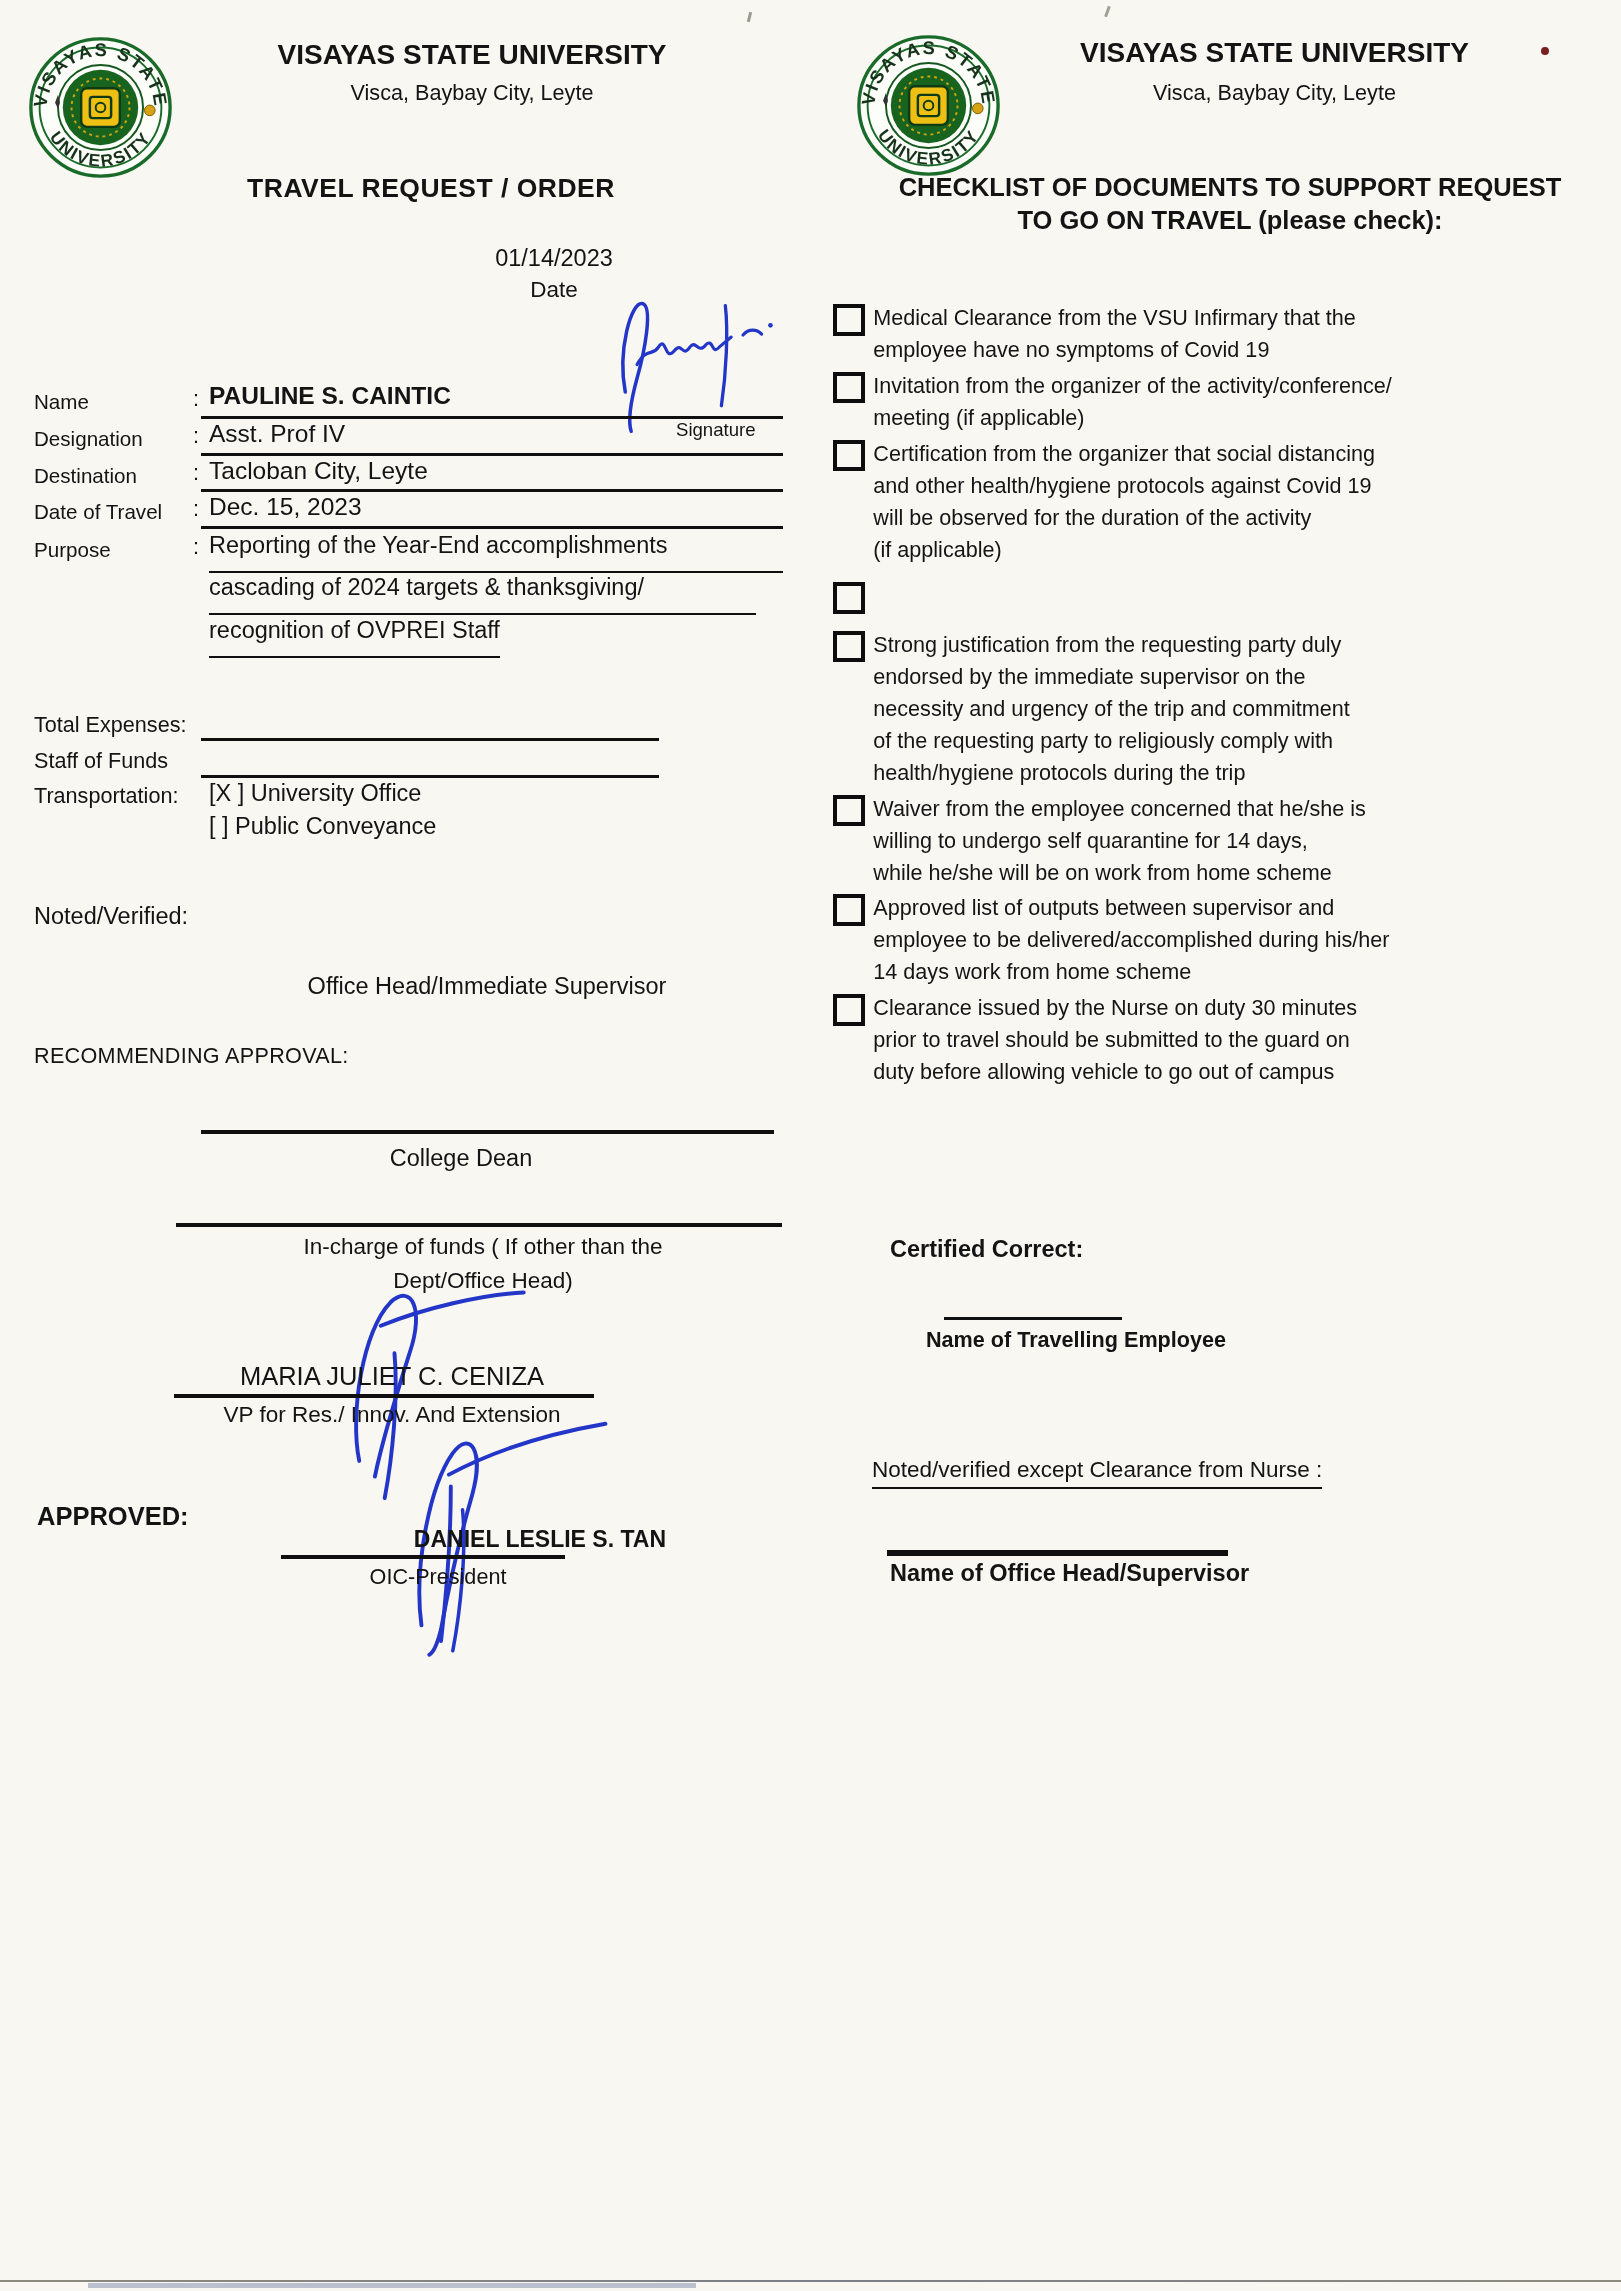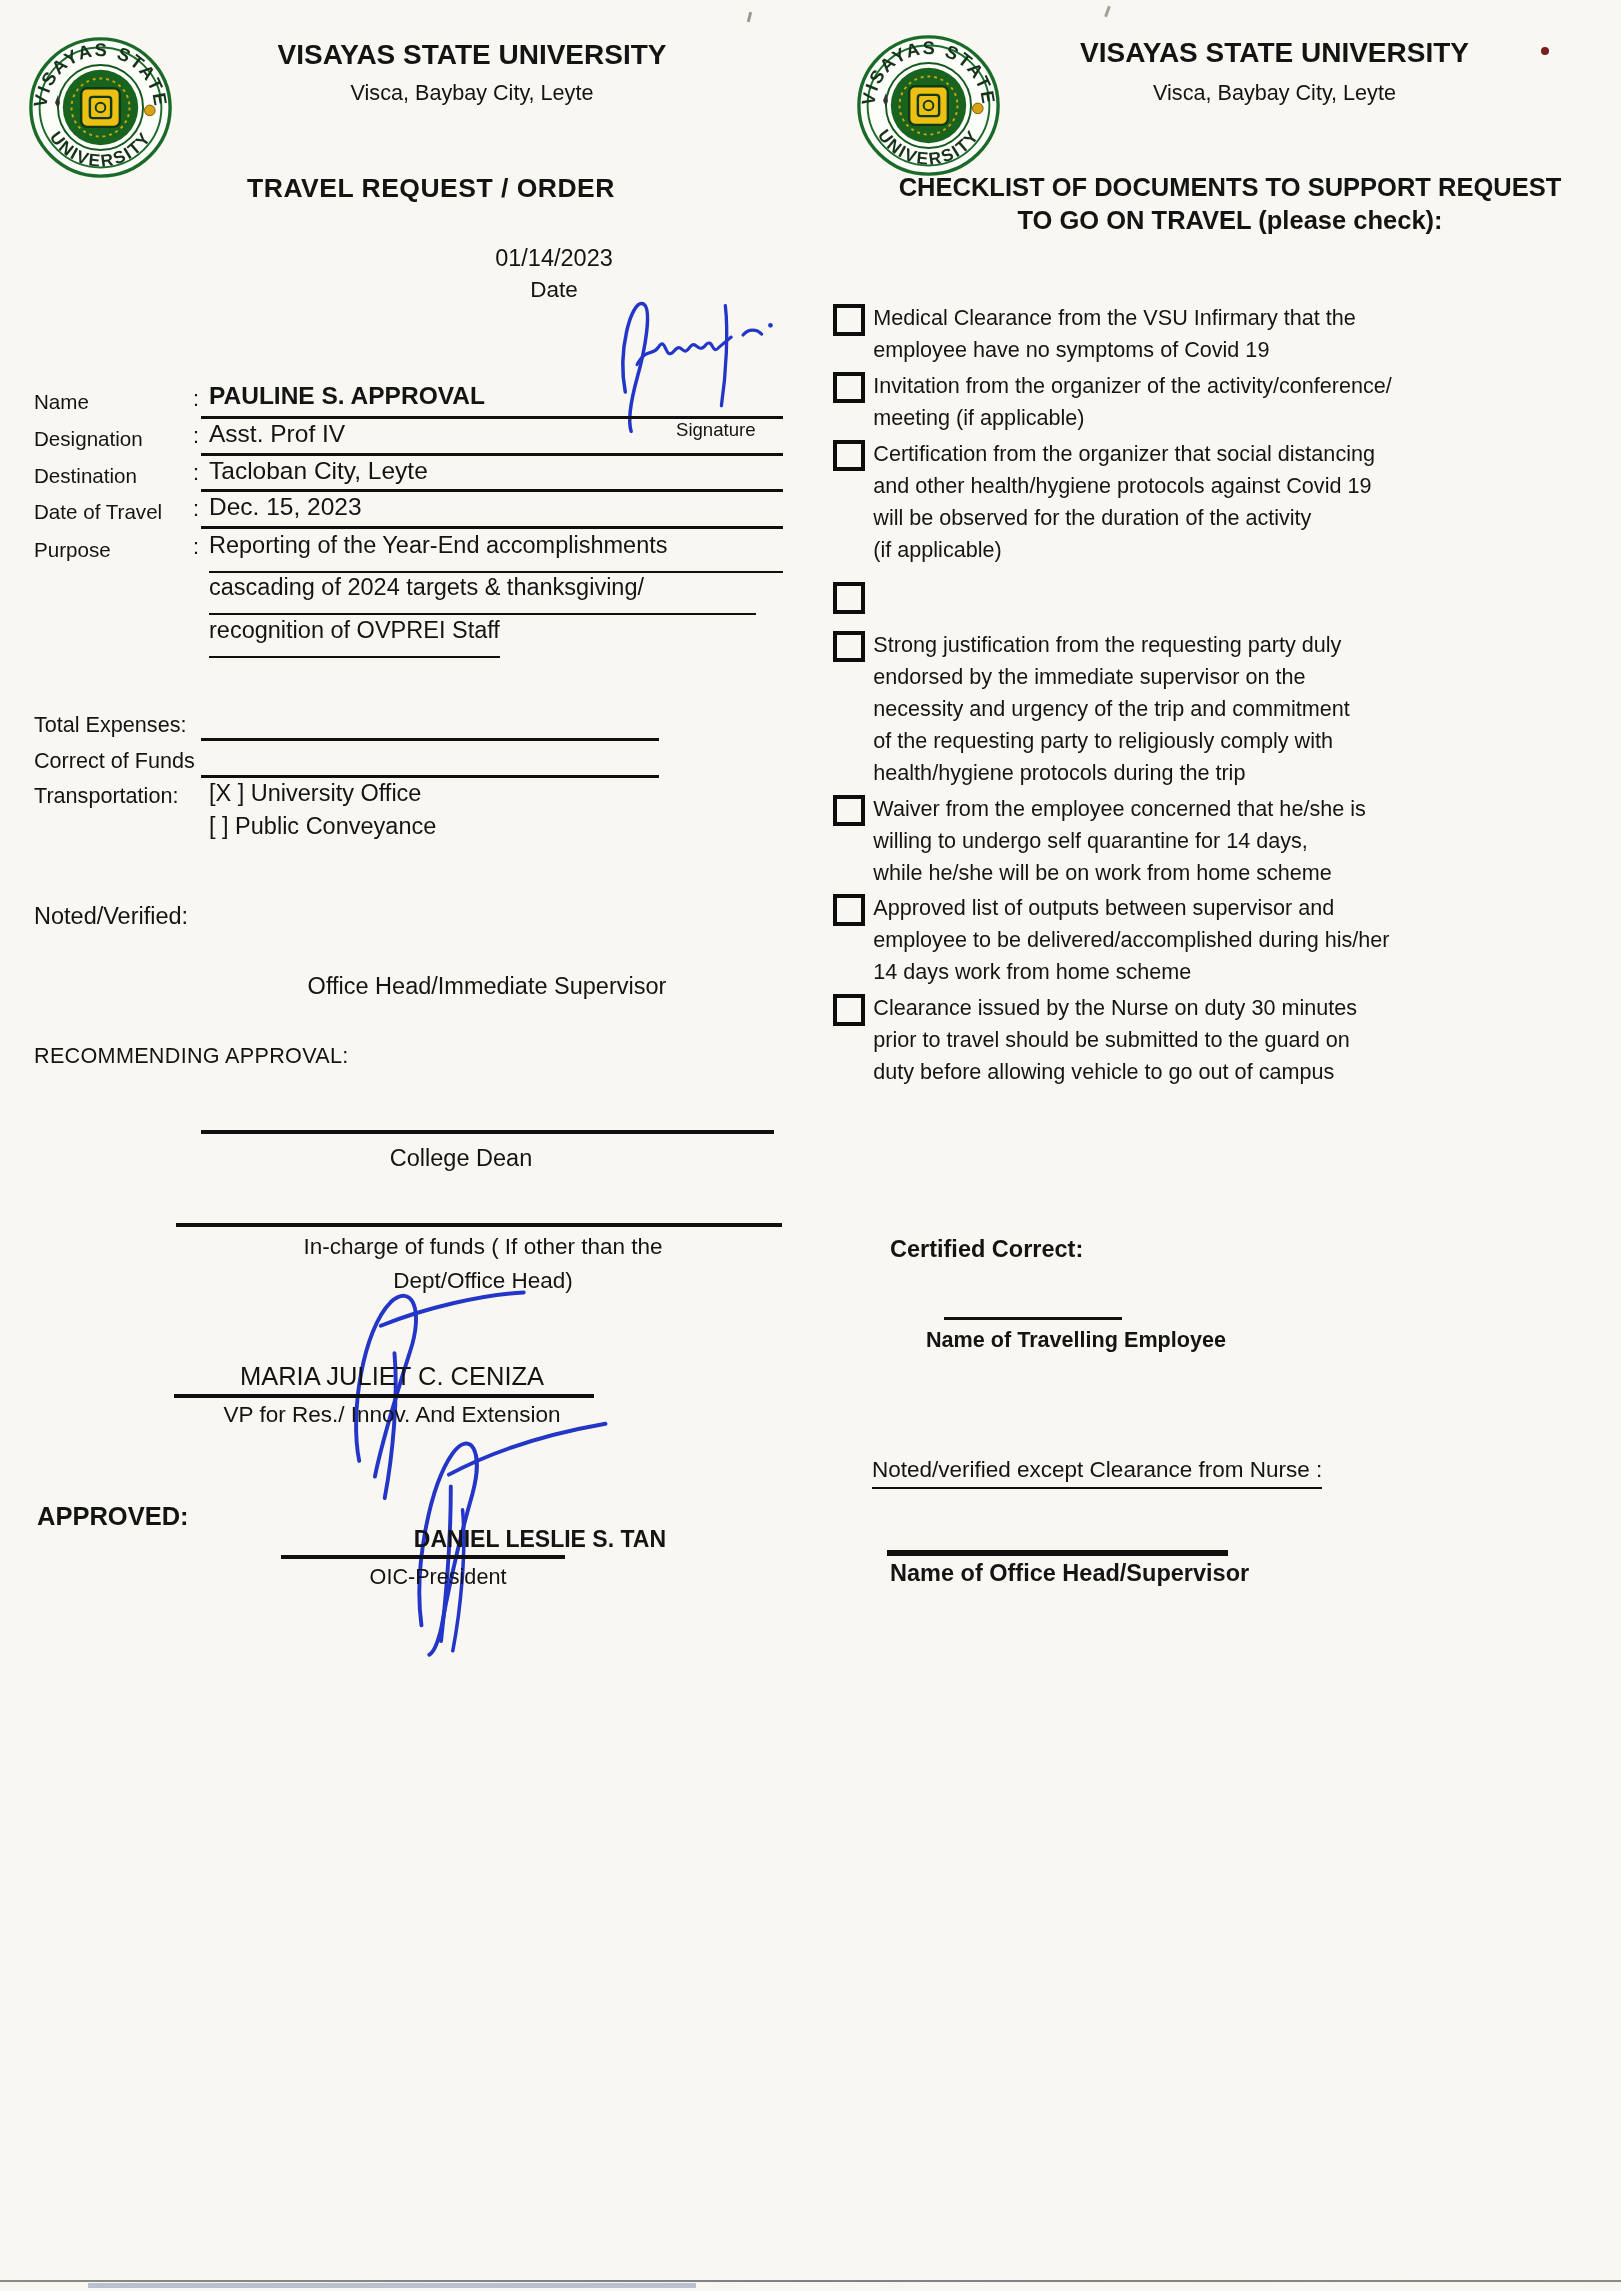--- a/index.html
+++ b/index.html
@@ -66,21 +66,21 @@
   <svg class="abs sig" style="left:588px;top:282px;" width="206" height="167" viewBox="0 0 210 170">
     <path d="M 38 112 C 30 70, 44 18, 56 22 C 66 26, 58 70, 50 98 C 44 120, 40 140, 44 152" stroke-width="3.6"></path>
     <path d="M 50 84 C 60 66, 66 76, 72 66 C 80 54, 78 82, 88 70 C 96 60, 96 78, 104 66 C 110 58, 112 74, 120 64 C 128 56, 126 76, 134 66 L 146 56" stroke-width="3.2"></path>
     <path d="M 140 24 C 143 50, 141 92, 136 126" stroke-width="3.4"></path>
     <path d="M 158 54 C 164 47, 172 48, 177 53" stroke-width="3.2"></path>
     <circle cx="186" cy="44" r="2.4" fill="#2336c8" stroke="none"></circle>
   </svg>
 
   <div class="abs label" style="left:34px;top:390px;">Name</div>
   <div class="abs colon" style="left:193px;top:386px;">:</div>
-  <div class="abs value b" style="left:209px;top:382px;">PAULINE S. APPROVAL</div>
+  <div class="abs value b" style="left:209px;top:382px;">PAULINE S. CAINTIC</div>
   <div class="uline" style="left:201px;top:416px;width:582px;"></div>
   <div class="abs" style="left:676px;top:419px;font-size:18.6px;">Signature</div>
 
   <div class="abs label" style="left:34px;top:427px;">Designation</div>
   <div class="abs colon" style="left:193px;top:423px;">:</div>
   <div class="abs value" style="left:209px;top:420px;">Asst. Prof IV</div>
   <div class="uline" style="left:201px;top:453px;width:582px;"></div>
 
   <div class="abs label" style="left:34px;top:464px;">Destination</div>
   <div class="abs colon" style="left:193px;top:460px;">:</div>
@@ -100,21 +100,21 @@
   <div class="abs" style="left:209px;top:574px;">
     <span class="purpose-line" style="min-width:547px;">cascading of 2024 targets &amp; thanksgiving/</span>
   </div>
   <div class="abs" style="left:209px;top:617px;">
     <span class="purpose-line" style="min-width:272px;">recognition of OVPREI Staff</span>
   </div>
 
   <div class="abs" style="left:34px;top:712px;font-size:21.6px;">Total Expenses:</div>
   <div class="uline" style="left:201px;top:738px;width:458px;"></div>
 
-  <div class="abs" style="left:34px;top:748px;font-size:21.6px;">Correct of Funds</div>
+  <div class="abs" style="left:34px;top:748px;font-size:21.6px;">Staff of Funds</div>
   <div class="uline" style="left:201px;top:775px;width:458px;"></div>
 
   <div class="abs" style="left:34px;top:783px;font-size:21.6px;">Transportation:</div>
   <div class="abs" style="left:209px;top:780px;font-size:23.5px;">[X ] University Office</div>
   <div class="abs" style="left:209px;top:813px;font-size:23.5px;">[ ] Public Conveyance</div>
 
   <div class="abs" style="left:34px;top:903px;font-size:23.5px;">Noted/Verified:</div>
   <div class="abs ctr" style="left:242px;top:973px;width:490px;font-size:23.5px;">Office Head/Immediate Supervisor</div>
 
   <div class="abs" style="left:34px;top:1043px;font-size:21.6px;letter-spacing:0.3px;">RECOMMENDING APPROVAL:</div>

